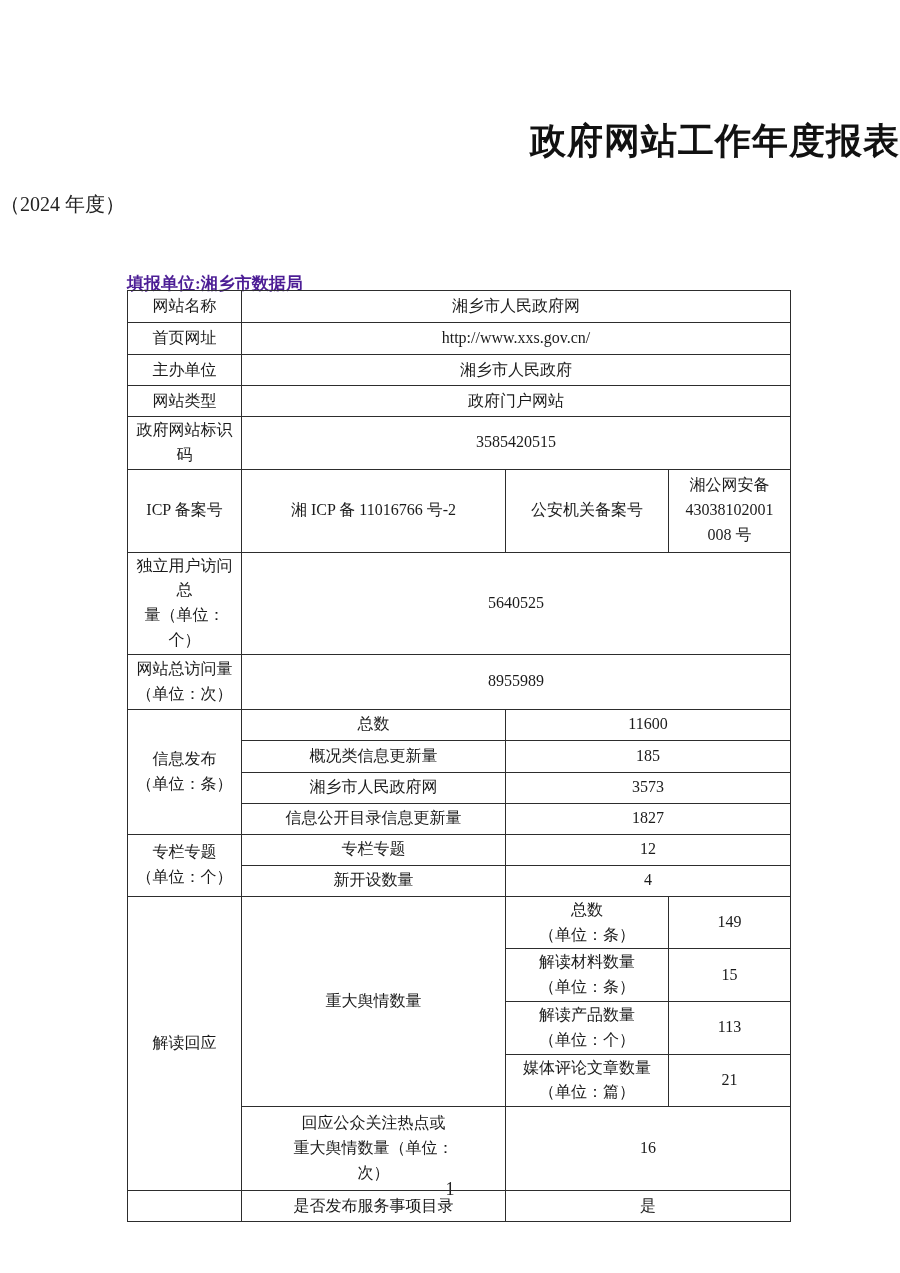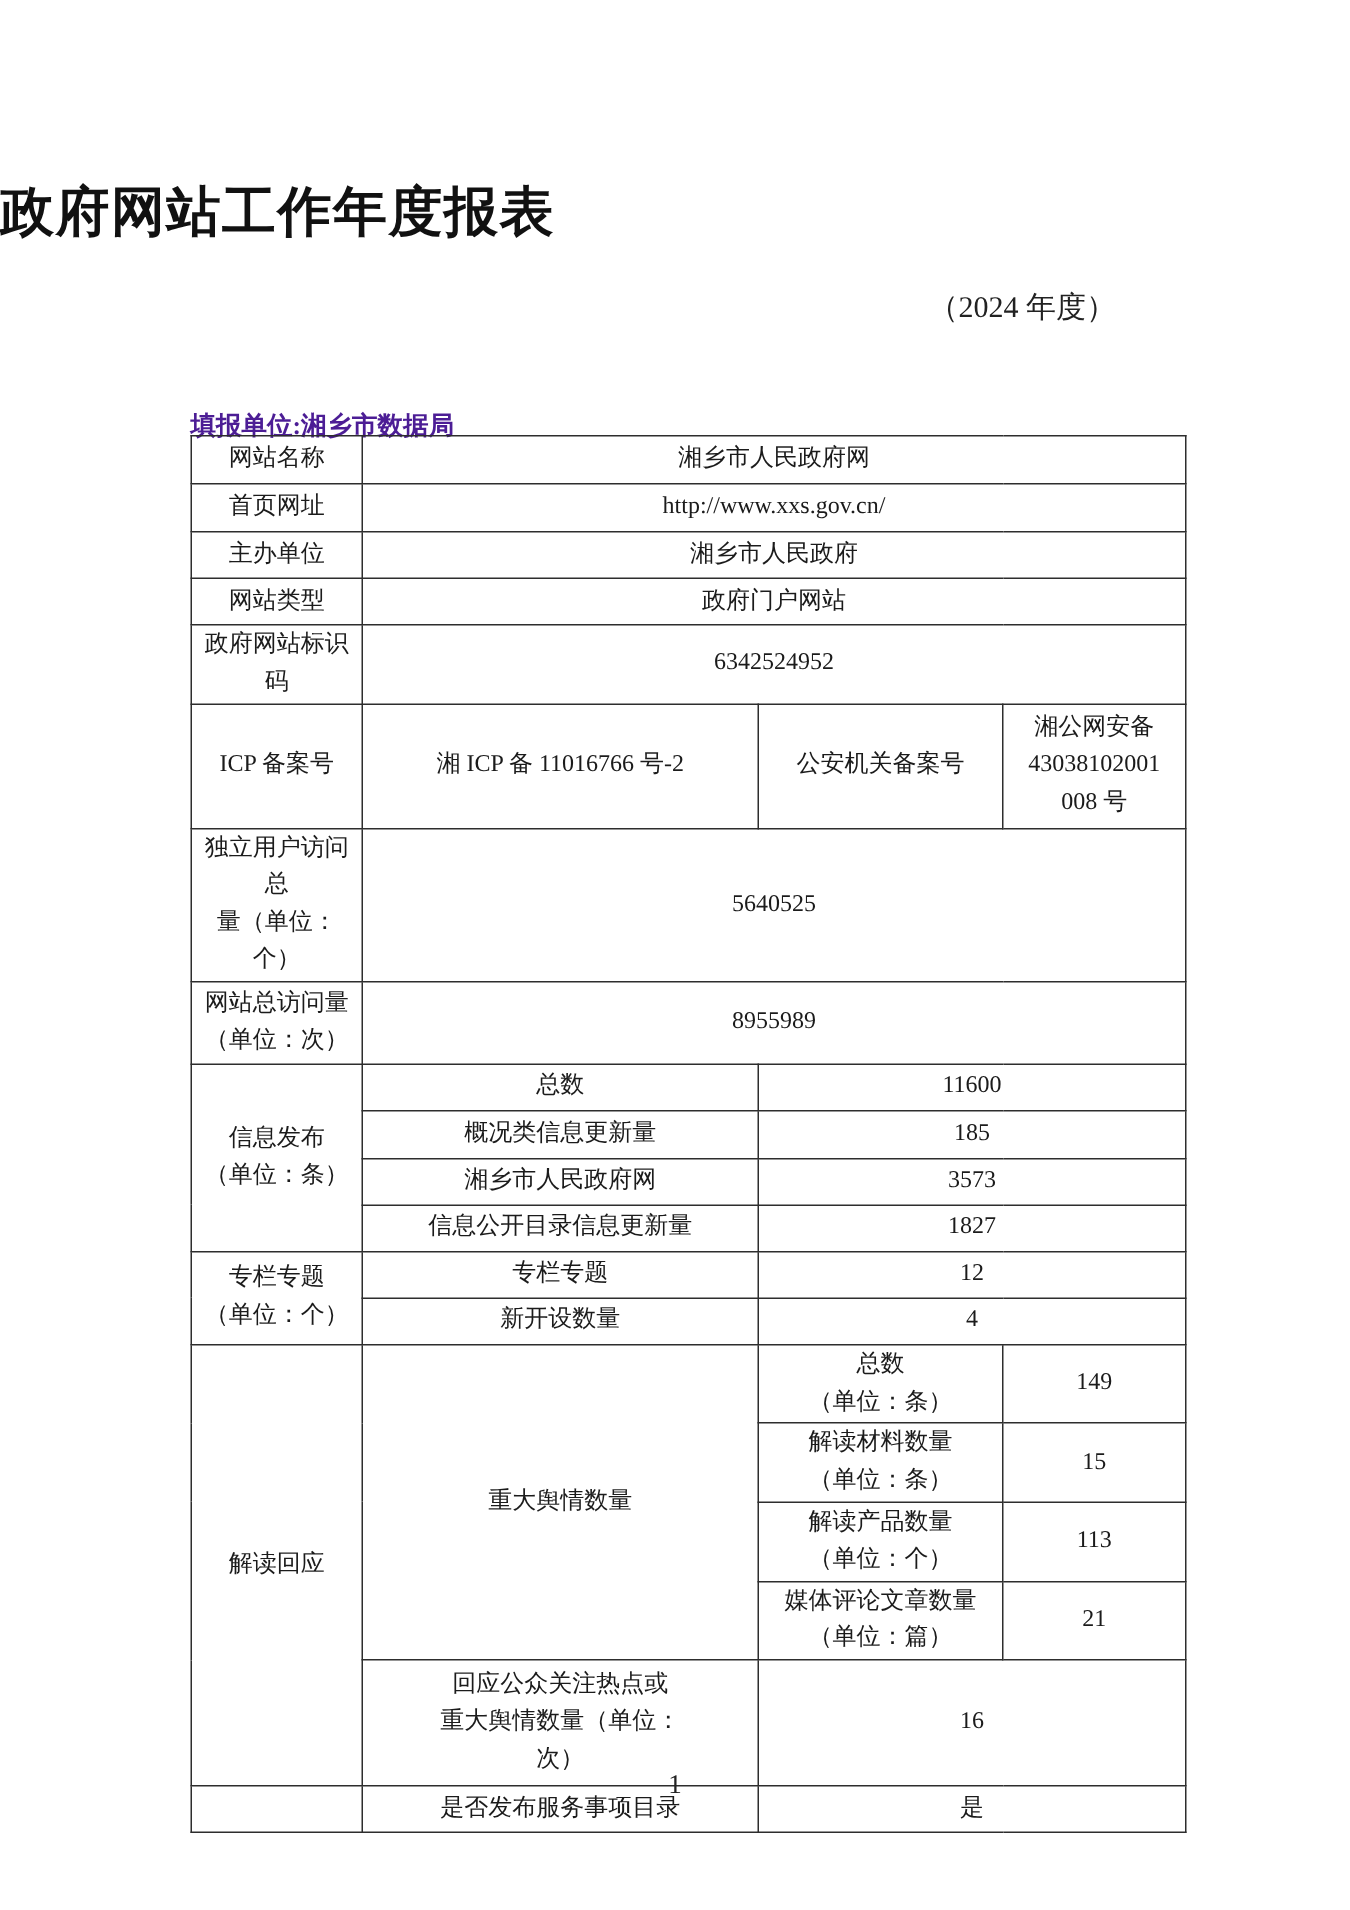--- a/index.html
+++ b/index.html
@@ -5,28 +5,28 @@
   html, body { margin: 0; padding: 0; }
   body {
     width: 900px; height: 1273px;
     background: #ffffff;
     position: relative;
     color: #1b1b1b;
     font-family: "Liberation Serif", "DejaVu Serif", serif;
   }
   .doc-title {
     position: absolute; top: 121px; left: 0; width: 900px;
-    margin: 0; text-align: left;
+    margin: 0; text-align: right;
     font-family: "Liberation Sans", "DejaVu Sans", sans-serif;
     font-weight: 700; font-size: 36px; line-height: 1.1;
     letter-spacing: 1px; color: #111;
   }
   .doc-subtitle {
     position: absolute; top: 191px; left: 0; width: 744px;
-    text-align: right; font-size: 20px; color: #222;
+    text-align: left; font-size: 20px; color: #222;
   }
   .reporting-unit {
     position: absolute; top: 272px; left: 127px;
     font-size: 17px; font-weight: 700; color: #4c1d95;
   }
   table.report {
     position: absolute; left: 127px; top: 290px;
     width: 663px;
     border-collapse: collapse; table-layout: fixed;
   }
@@ -72,21 +72,21 @@
       <tr style="height:31px">
         <td>主办单位</td>
         <td colspan="3">湘乡市人民政府</td>
       </tr>
       <tr style="height:31px">
         <td>网站类型</td>
         <td colspan="3">政府门户网站</td>
       </tr>
       <tr style="height:31px">
         <td>政府网站标识码</td>
-        <td colspan="3">6342524952</td>
+        <td colspan="3">3585420515</td>
       </tr>
       <tr style="height:83px">
         <td>ICP 备案号</td>
         <td>湘 ICP 备 11016766 号-2</td>
         <td>公安机关备案号</td>
         <td>湘公网安备
 43038102001
 008 号</td>
       </tr>
       <tr style="height:55px">

